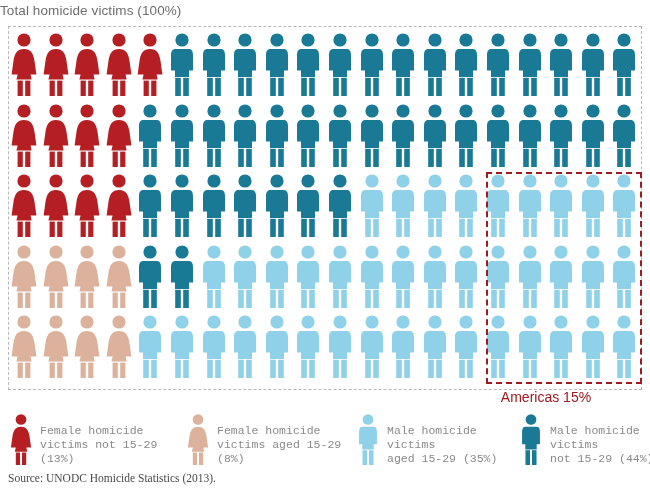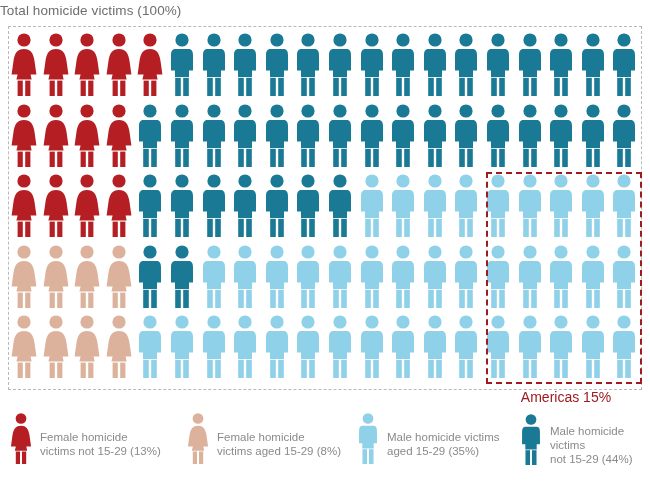--- a/index.html
+++ b/index.html
@@ -48,21 +48,21 @@
 
   
   .americas-box {
     position: absolute;
     left: 486px; top: 172px;
     width: 156px; height: 212px;
     border: 2px dashed #9e1b20;
   }
   .americas-label {
     position: absolute;
-    left: 486px; top: 389px;
+    left: 466px; top: 389px;
     width: 160px;
     text-align: center;
     font-size: 14px;
     color: #9e1b20;
     font-family: "Liberation Sans", sans-serif;
   }
 
   
   .legend {
     position: absolute;
@@ -75,21 +75,21 @@
     display: flex;
     align-items: center;
     gap: 6px;
   }
   .legend-icon { width: 26px; height: 52px; flex: 0 0 26px; }
   .legend-icon svg { display: block; width: 26px; height: 52px; }
   .legend-text {
     font-size: 11.5px;
     line-height: 14px;
     color: #8a8a8a;
-    font-family: Liberation Sans, sans-serif;
+    font-family: Liberation Mono, monospace;
     white-space: pre-line;
     padding-top: 12px;
   }
   .li0 { left: 8px;   width: 180px; }
   .li1 { left: 185px; width: 180px; }
   .li2 { left: 355px; width: 165px; }
   .li3 { left: 518px; width: 140px; }
 
   
   .source {
@@ -969,14 +969,15 @@
             <path d="M7.4 17 C4.2 17 3.0 19.4 3.0 23 L3.0 38.4 L7.0 38.4 L7.0 45 L21 45 L21 38.4 L25 38.4 L25 23 C25 19.4 23.8 17 20.6 17 Z" fill="#1a7a96"></path>
             <rect x="7.2" y="45.8" width="5.6" height="18.2" fill="#1a7a96"></rect>
             <rect x="15.2" y="45.8" width="5.6" height="18.2" fill="#1a7a96"></rect>
           </svg>
         </div>
         <div class="legend-text">Male homicide victims
 not 15-29 (44%)</div>
       </div>
     </div>
 
+  <div class="source">Source: UNODC Homicide Statistics (2013).</div>
 
 </div>
 
 </body></html>

